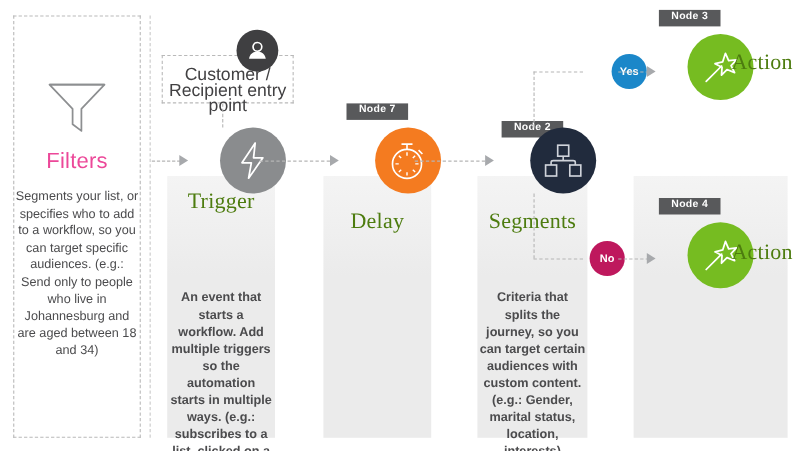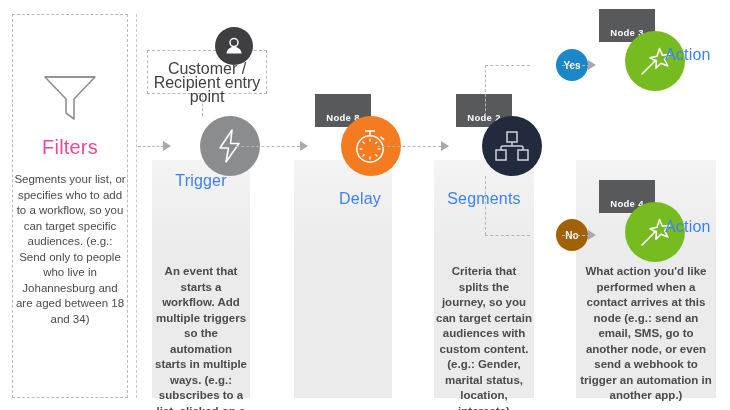--- a/index.html
+++ b/index.html
@@ -123,28 +123,29 @@
     background: #76bc21;
   }
   .c-action4 {
     left: 597px; top: 202px;
     width: 60px; height: 60px;
     background: #76bc21;
   }
 
   
   .node-name {
-    font-size: 16px;
-    color: #3b82f6;
+    font-size: 20px;
+    color: #4d7c0f;
     font-weight: 400;
     text-align: center;
     letter-spacing: .2px;
+    font-family: Liberation Serif, serif;
   }
   .n-trigger { left: 152px; top: 172px; width: 98px; }
-  .n-delay   { left: 294px; top: 190px; width: 98px; padding-left: 17px; }
+  .n-delay   { left: 294px; top: 190px; width: 98px; }
   .n-cond    { left: 428px; top: 190px; width: 112px; }
   .n-action3 { left: 665px; top: 46px;  width: 66px; text-align: left; }
   .n-action4 { left: 665px; top: 218px; width: 66px; text-align: left; }
 
   
   .node-body {
     text-align: center;
     font-size: 11.5px;
     line-height: 15.5px;
     color: #4b4b4d;
@@ -155,42 +156,42 @@
   .b-cond    { left: 436px; top: 264px; width: 96px; }
   .b-action4 { left: 578px; top: 264px; width: 136px; }
 
   
   .node-badge {
     background: #58595b;
     color: #ffffff;
     font-size: 9.5px;
     font-weight: 700;
     text-align: center;
-    padding: 18px 0 4px 0;
+    padding: 0 0 4px 0;
     width: 56px;
     letter-spacing: .3px;
   }
   .nb1 { left: 315px; top: 94px; }
-  .nb2 { left: 456px; top: 94px; }
+  .nb2 { left: 456px; top: 110px; }
   .nb3 { left: 599px; top: 9px;  }
   .nb4 { left: 599px; top: 180px; }
 
   
   .pill {
     border-radius: 50%;
     width: 32px; height: 32px;
     display: flex;
     align-items: center;
     justify-content: center;
     color: #ffffff;
     font-size: 10px;
     font-weight: 700;
   }
   .pill-yes { left: 528px; top: 49px;  background: #1b87c9; }
-  .pill-no  { left: 528px; top: 219px; background: #a16207; }
+  .pill-no  { left: 508px; top: 219px; background: #be185d; }
 
   
   .dash-h {
     height: 0;
     border-top: 1px dashed #b5b5b5;
   }
   .dash-v {
     width: 0;
     border-left: 1px dashed #b5b5b5;
   }
@@ -247,21 +248,21 @@
     <svg width="34" height="38" viewBox="0 0 34 38">
       <path d="M19 3 L7 21 L15.5 21 L13 35 L26 16.5 L17.5 16.5 Z" fill="none" stroke="#ffffff" stroke-width="1.6" stroke-linejoin="round"></path>
     </svg>
   </div>
   <div class="abs node-name n-trigger">Trigger</div>
   <div class="abs node-body b-trigger">An event that starts a workflow. Add multiple triggers so the automation starts in multiple ways. (e.g.: subscribes to a list, clicked on a link in an email)</div>
 
   <div class="abs dash-h" style="left:236px; top:146px; width:64px;"></div>
   <div class="abs arrow-r" style="left:300px; top:141px;"></div>
 
-  <div class="abs node-badge nb1">Node 8</div>
+  <div class="abs node-badge nb1">Node 7</div>
   <div class="abs circle c-delay">
     <svg width="40" height="42" viewBox="0 0 40 42">
       <circle cx="19" cy="24" r="13.2" fill="none" stroke="#ffffff" stroke-width="1.5"></circle>
       <line x1="19" y1="6" x2="19" y2="10.6" stroke="#ffffff" stroke-width="1.5"></line>
       <line x1="14" y1="6" x2="24" y2="6" stroke="#ffffff" stroke-width="1.5"></line>
       <line x1="29.5" y1="11.5" x2="33" y2="15" stroke="#ffffff" stroke-width="1.5"></line>
       <g stroke="#ffffff" stroke-width="1.3">
         <line x1="19" y1="13.5" x2="19" y2="16.5"></line>
         <line x1="19" y1="31.5" x2="19" y2="34.5"></line>
         <line x1="8.5" y1="24" x2="11.5" y2="24"></line>
@@ -312,15 +313,14 @@
   <div class="abs node-name n-action3">Action</div>
 
   <div class="abs node-badge nb4">Node 4</div>
   <div class="abs circle c-action4">
     <svg width="36" height="36" viewBox="0 0 36 36">
       <path d="M22.5 5.5 L25.4 12.2 L32.5 11.4 L27.6 16.6 L30.8 23 L23.9 20.2 L18.9 25.3 L19.4 18.2 L13 14.9 L20 13.2 Z" fill="none" stroke="#ffffff" stroke-width="1.6" stroke-linejoin="round"></path>
       <line x1="5" y1="31" x2="19" y2="17" stroke="#ffffff" stroke-width="1.6" stroke-linecap="round"></line>
     </svg>
   </div>
   <div class="abs node-name n-action4">Action</div>
-  <div class="abs node-body b-action4">What action you'd like performed when a contact arrives at this node (e.g.: send an email, SMS, go to another node, or even send a webhook to trigger an automation in another app.)</div>
 
 </div>
 
 </body></html>

